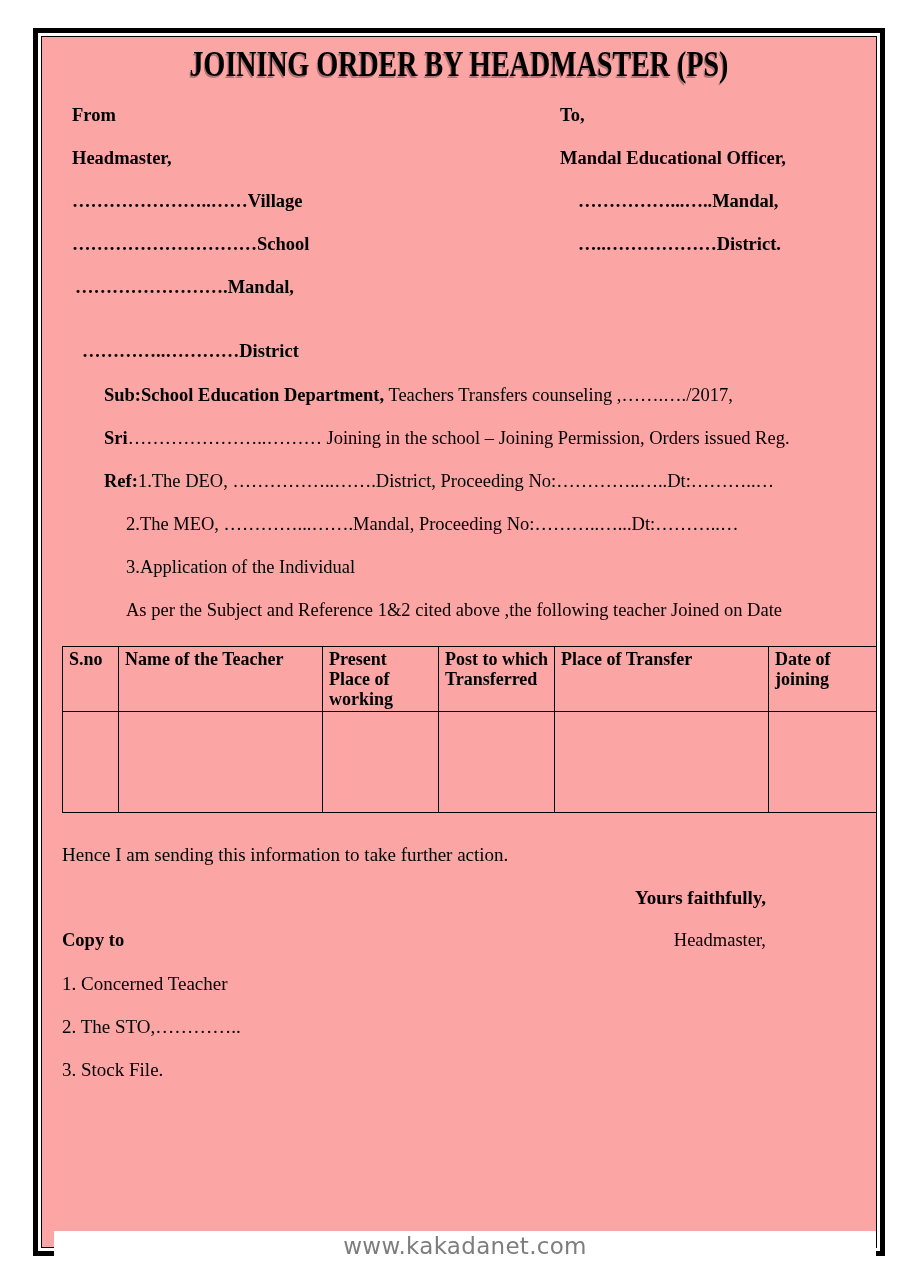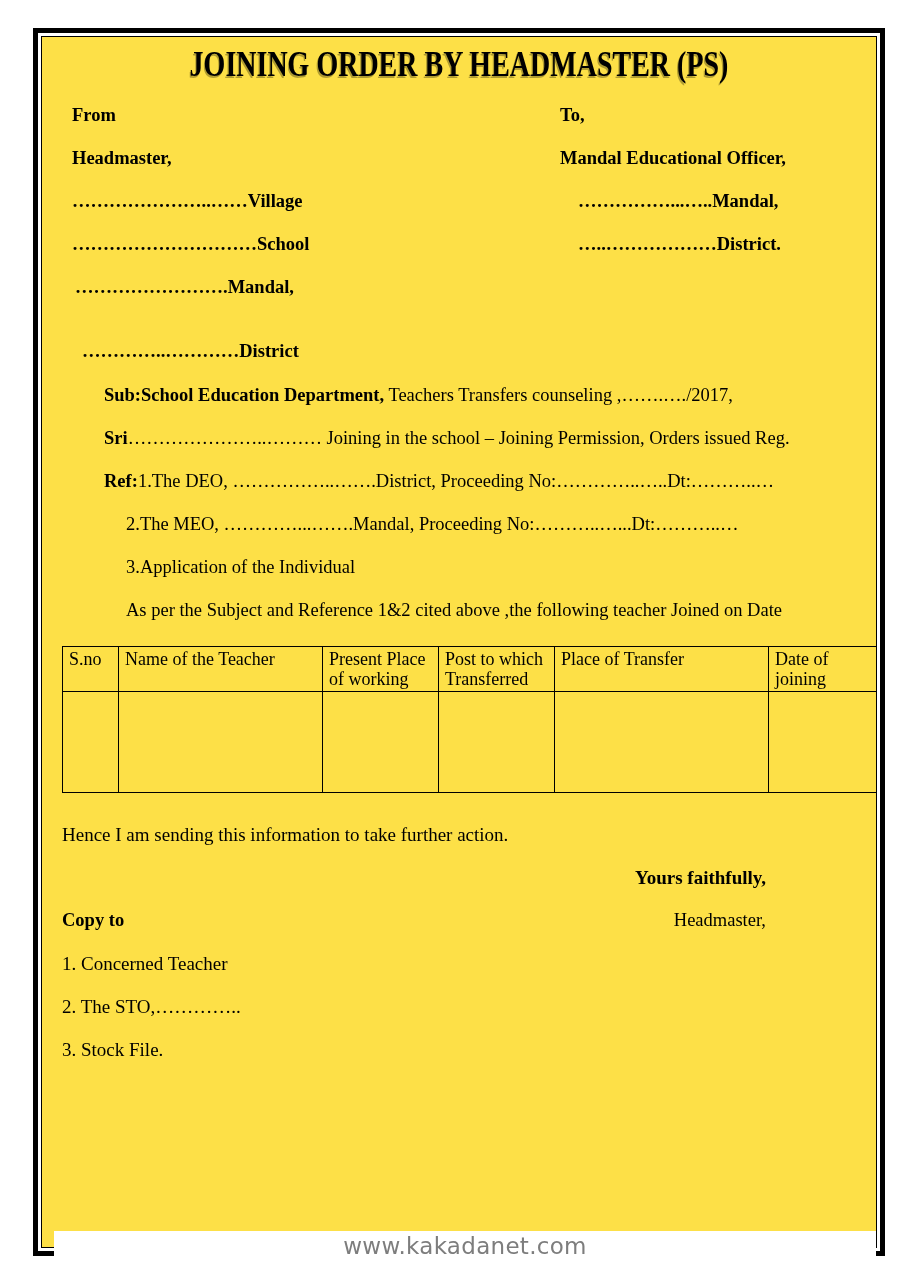--- a/index.html
+++ b/index.html
@@ -28,21 +28,21 @@
     background: #fff;
   }
   #page-inner {
     position: absolute;
     left: 3px;
     top: 3px;
     right: 3px;
     bottom: 3px;
     border: 1.5px solid #000;
     box-sizing: border-box;
-    background: #fde047;
+    background: #fca5a5;
     padding: 0 18px;
   }
 
   
   .doc-title {
     text-align: center;
     font-family: "Liberation Serif", "DejaVu Serif", serif;
     font-weight: bold;
     font-size: 35px;
     line-height: 1.05;
@@ -104,21 +104,21 @@
   table.teacher-table th,
   table.teacher-table td {
     border: 1.3px solid #000;
     padding: 2px 6px;
     vertical-align: top;
     font-size: 18px;
     line-height: 1.12;
     text-align: left;
   }
   table.teacher-table th {
-    font-weight: normal;
+    font-weight: bold;
   }
   table.teacher-table tbody td { height: 96px; }
 
   
   .closing { padding-left: 2px; }
   .closing-line {
     font-size: 19px;
     line-height: 1;
     height: 43px;
     white-space: nowrap;

